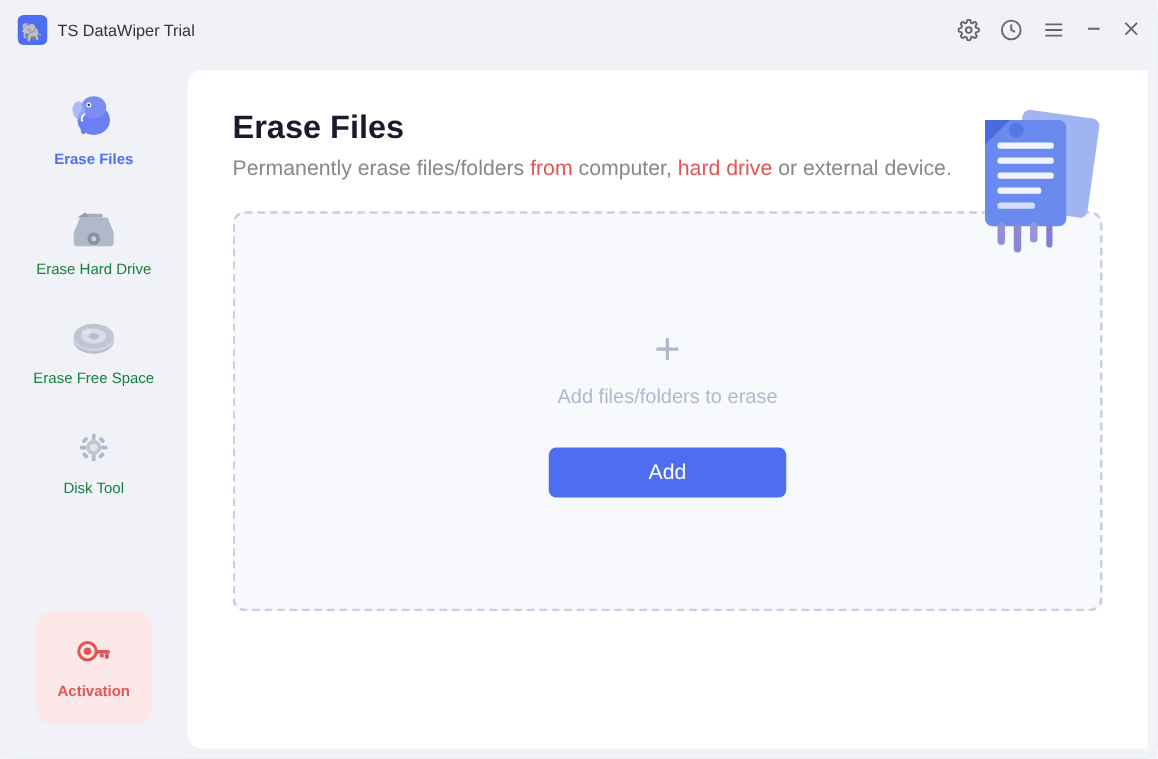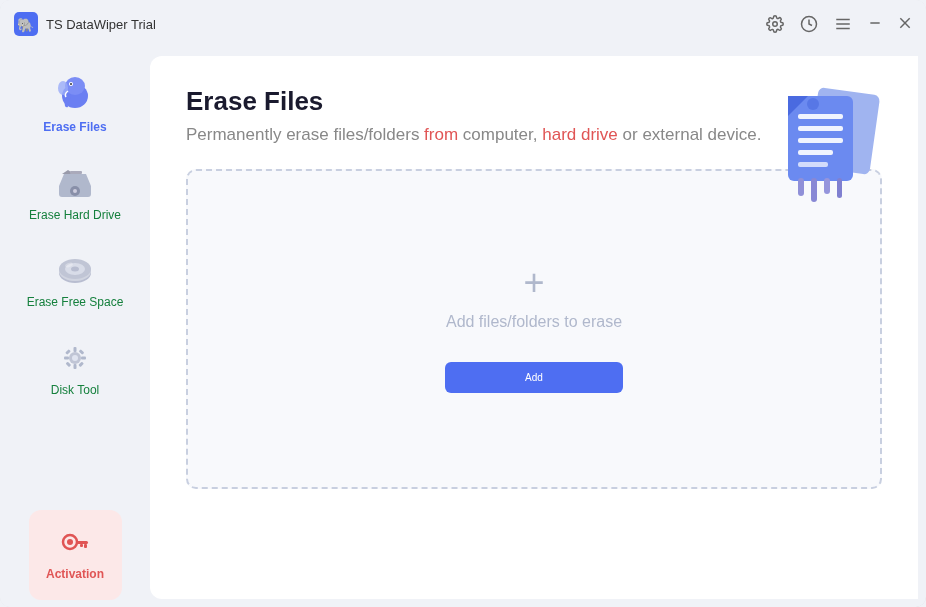--- a/index.html
+++ b/index.html
@@ -114,21 +114,21 @@
       width: 93px;
       height: 90px;
       background: #fce8e8;
       border-radius: 12px;
       display: flex;
       flex-direction: column;
       align-items: center;
       justify-content: center;
       cursor: pointer;
       margin-top: auto;
-      margin-bottom: 7px;
+      margin-bottom: 28px;
     }
     .activation-btn .item-label {
       font-size: 12px;
       color: #e05555;
       font-weight: 600;
       margin-top: 6px;
     }
 
     
     .content-panel {
@@ -196,21 +196,21 @@
       font-size: 16px;
       color: #b0b8cc;
       margin-bottom: 31px;
     }
     .add-button {
       background: #4e6ef2;
       color: #ffffff;
       border: none;
       border-radius: 6px;
       padding: 10px 80px;
-      font-size: 10px;
+      font-size: 17px;
       cursor: pointer;
       font-weight: 500;
     }
   </style>
 </head>
 <body>
 
 <div class="window">
 
   <div class="title-bar">

